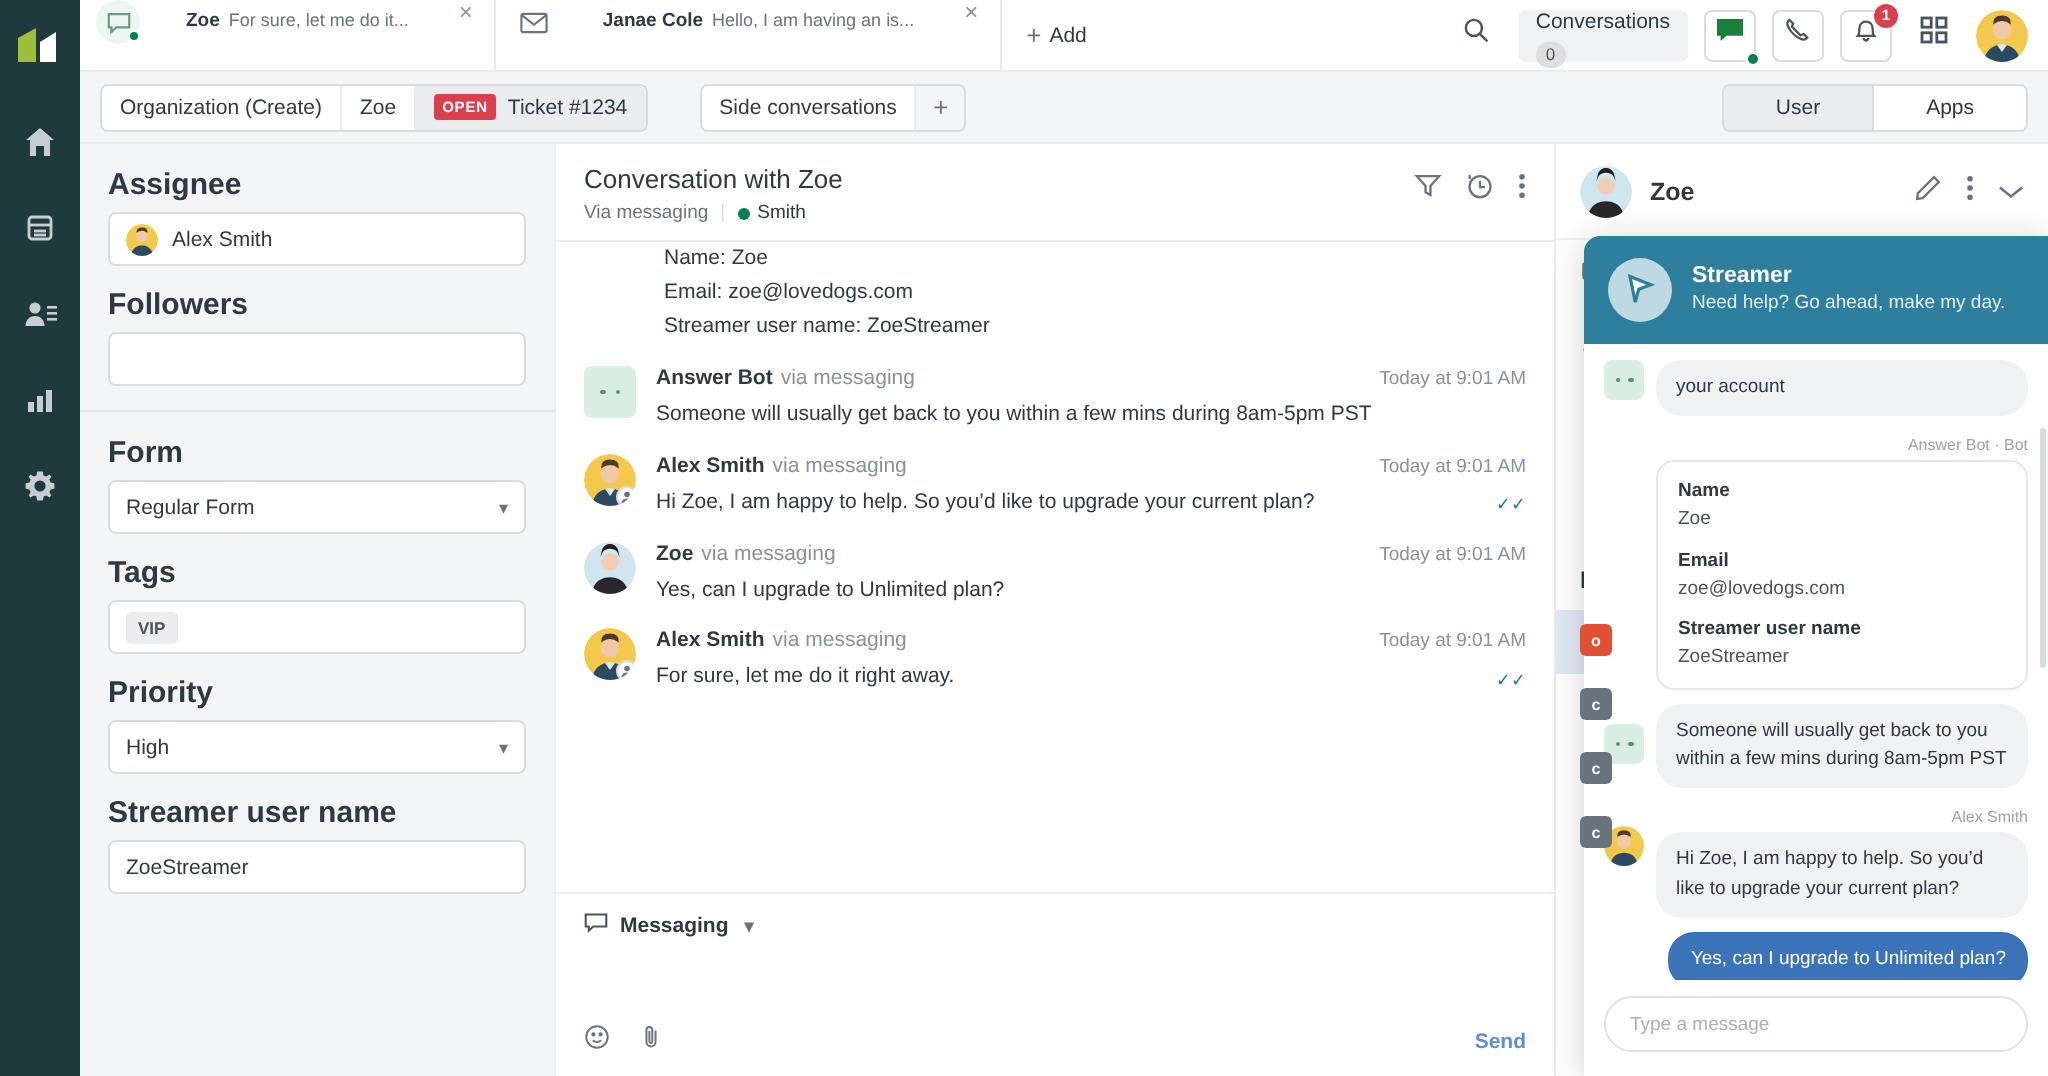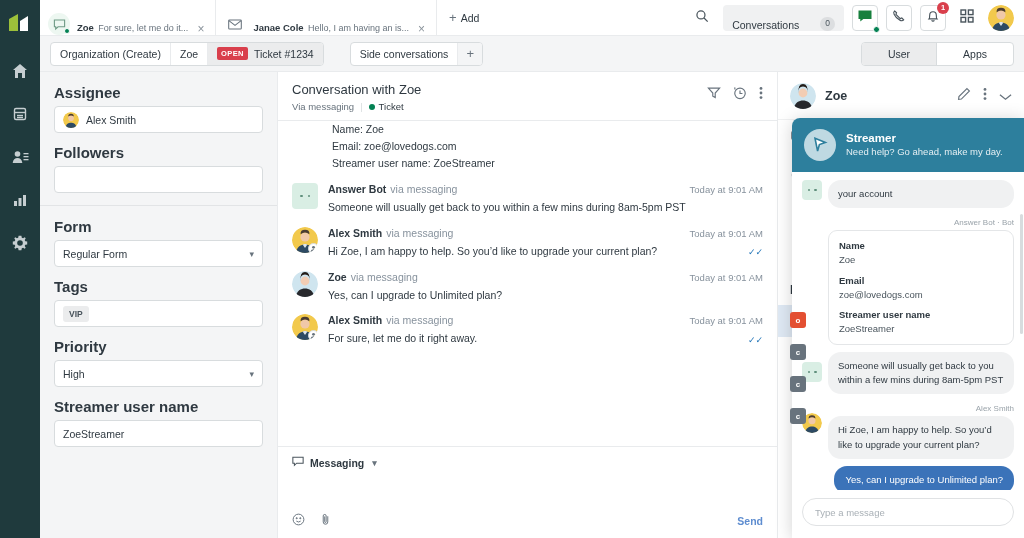--- a/index.html
+++ b/index.html
@@ -35,22 +35,22 @@
 
   
   .topbar {
     height: 36px; background: #fff;
     border-bottom: 1px solid #e9ebed;
     display: flex; align-items: stretch;
     position: relative;
   }
   .tabs { display: flex; align-items: stretch; }
   .tab {
-    display: flex; align-items: flex-end; gap: 7px;
-    padding: 16px 9px 0 8px;
+    display: flex; align-items: flex-start; gap: 23px;
+    padding: 0 9px 0 8px;
     border-right: 1px solid #e9ebed;
     min-width: 150px;
     cursor: pointer;
     position: relative;
   }
   .tab.active { background: #fff; }
   .tab-ico { position: relative; width: 22px; height: 22px; flex:0 0 22px; display:flex; align-items:center; justify-content:center; border-radius: 50%; }
   .tab.active .tab-ico { background: #edf7f1; }
   .tab-dot { position: absolute; right: 0px; bottom: 1px; width: 6px; height: 6px; border-radius: 50%; background: #038153; border: 1.5px solid #fff;}
   .tab-txt { min-width: 0; flex: 1; line-height: 1.15; }
@@ -63,22 +63,22 @@
   .topbar-right {
     margin-left: auto; display: flex; align-items: center; gap: 8px; padding-right: 10px;
   }
   .icon-btn {
     width: 26px; height: 26px; border: 1px solid #d8dcde; border-radius: 4px;
     background: #fff; display: flex; align-items: center; justify-content: center;
     cursor: pointer; position: relative;
   }
   .icon-btn.plain { border: none; background: transparent; }
   .conv-pill {
-    height: 26px; background: #f0f1f2; border-radius: 4px; display: flex; align-items: flex-end;
-    gap: 21px; padding: 0 9px; font-size: 10.5px; color: #2f3941; cursor: pointer;
+    height: 26px; background: #f0f1f2; border-radius: 4px; display: flex; align-items: flex-start;
+    gap: 4px; padding: 0 9px; font-size: 10.5px; color: #2f3941; cursor: pointer; flex-direction: column;
   }
   .conv-count {
     background: #dcdee0; color: #49545c; border-radius: 9px; font-size: 8.5px;
     padding: 1px 5px; line-height: 1.3;
   }
   .badge-dot {
     position: absolute; top: -4px; right: -4px; background: #d93f4c; color:#fff;
     font-size: 7.5px; border-radius: 50%; width: 12px; height: 12px;
     display: flex; align-items:center; justify-content:center; font-weight: bold;
   }
@@ -439,21 +439,21 @@
 
       <div class="conv">
         <div class="conv-head">
           <div>
             <div class="conv-title">Conversation with Zoe</div>
             <div class="conv-meta">
               <span>Via messaging</span>
               <span class="sep">|</span>
               <span class="active">
                 <span class="active-dot"></span>
-                <span>Ticket</span>
+                <span>Smith</span>
               </span>
             </div>
           </div>
           <div class="conv-head-actions">
             <span>
               <svg width="14" height="14" viewBox="0 0 16 16" fill="none" stroke="#68737d" stroke-width="1.3">
                 <path d="M1.6 2.4 h12.8 l-5 5.6 v5.2 l-2.8 -1.6 v-3.6 z"></path>
               </svg>
             </span>
             <span>

